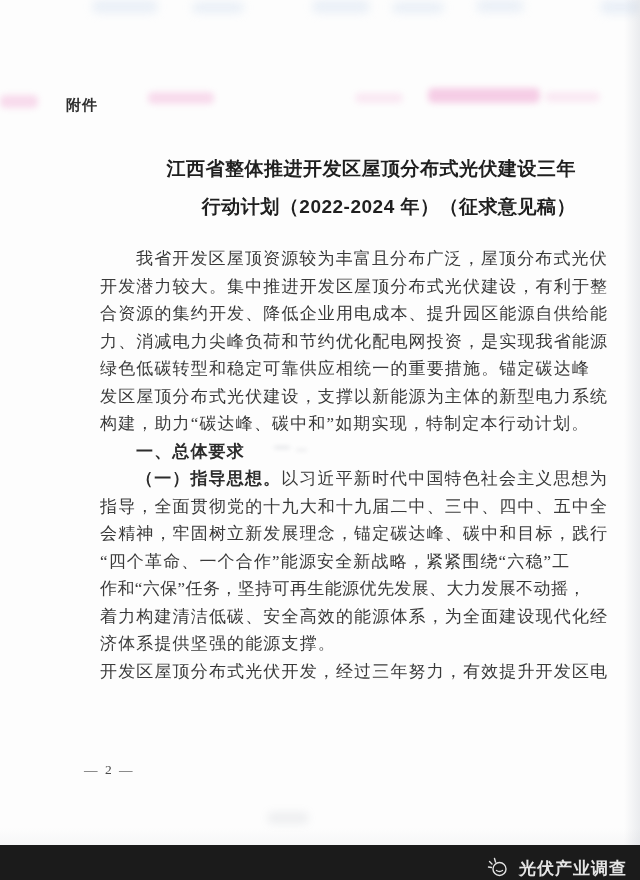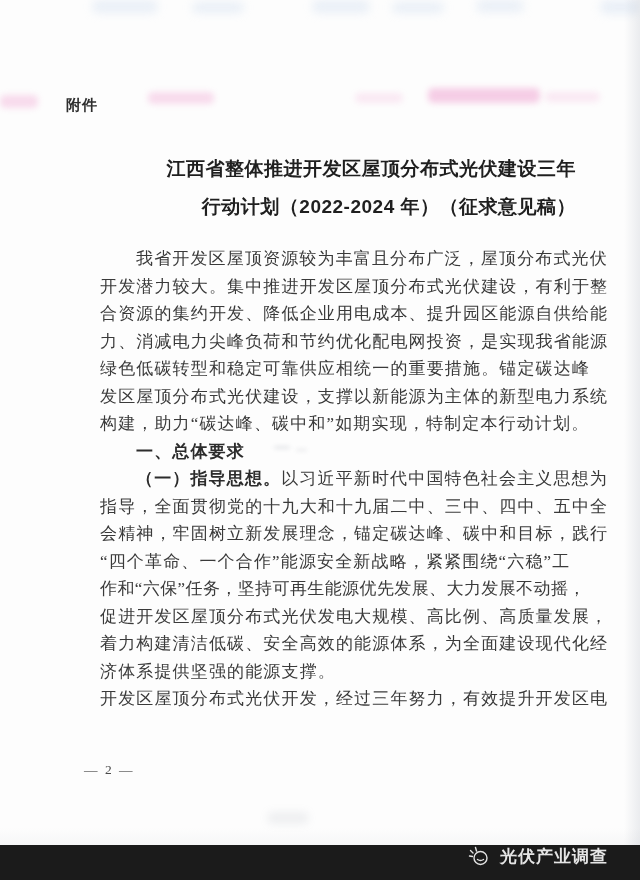--- a/index.html
+++ b/index.html
@@ -61,22 +61,22 @@
     font-weight:700;color:#2c2c2c;
   }
   .pagenum{
     position:absolute;left:84px;top:762px;
     font-size:13.5px;color:var(--page-number-color,#4a4a4a);letter-spacing:2px;
   }
   
   .footer{
     position:absolute;left:0;bottom:0;width:640px;height:35px;
     background:var(--footer-bar-color,#1b1b1b);
-    display:flex;align-items:flex-start;justify-content:flex-end;
-    padding-right:32px;box-sizing:border-box;gap:9px;
+    display:flex;align-items:flex-end;justify-content:flex-end;
+    padding-right:13px;box-sizing:border-box;gap:9px;
   }
   .footer .brand{
     font-family:"Liberation Sans","DejaVu Sans",sans-serif;
     font-weight:700;font-size:17px;letter-spacing:1px;
     color:var(--footer-text-color,#f7f7f7);opacity:.92;
   }
   .footer .logo{display:inline-flex;opacity:.9;}
 </style>
 </head>
 <body>
@@ -113,21 +113,20 @@
       <div class="line">力、消减电力尖峰负荷和节约优化配电网投资，是实现我省能源</div>
       <div class="line">绿色低碳转型和稳定可靠供应相统一的重要措施。锚定碳达峰</div>
       <div class="line">发区屋顶分布式光伏建设，支撑以新能源为主体的新型电力系统</div>
       <div class="line">构建，助力“碳达峰、碳中和”如期实现，特制定本行动计划。</div>
       <div class="line indent bold">一、总体要求</div>
       <div class="line indent"><span class="lead">（一）指导思想。</span>以习近平新时代中国特色社会主义思想为</div>
       <div class="line">指导，全面贯彻党的十九大和十九届二中、三中、四中、五中全</div>
       <div class="line">会精神，牢固树立新发展理念，锚定碳达峰、碳中和目标，践行</div>
       <div class="line">“四个革命、一个合作”能源安全新战略，紧紧围绕“六稳”工</div>
       <div class="line" style="letter-spacing: 0.4px;">作和“六保”任务，坚持可再生能源优先发展、大力发展不动摇，</div>
-      <div class="line">促进开发区屋顶分布式光伏发电大规模、高比例、高质量发展，</div>
       <div class="line">着力构建清洁低碳、安全高效的能源体系，为全面建设现代化经</div>
       <div class="line">济体系提供坚强的能源支撑。</div>
       <div class="line">开发区屋顶分布式光伏开发，经过三年努力，有效提升开发区电</div>
     </div>
 
   <div class="pagenum">— 2 —</div>
 </div>
 
 <div class="footer">
   <span class="logo">

